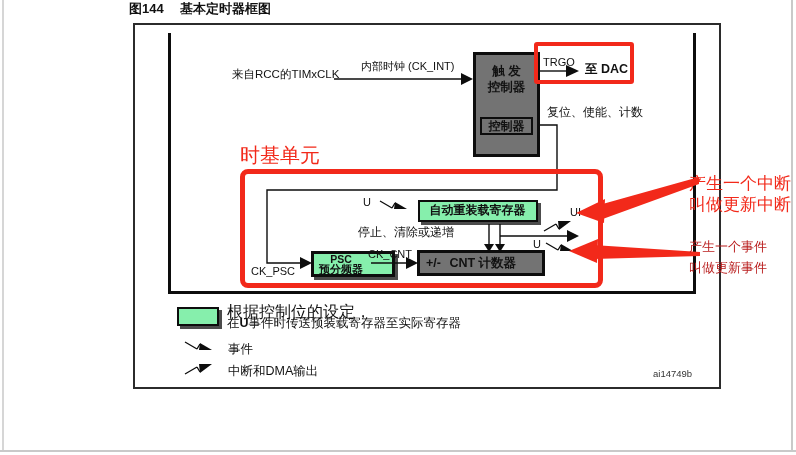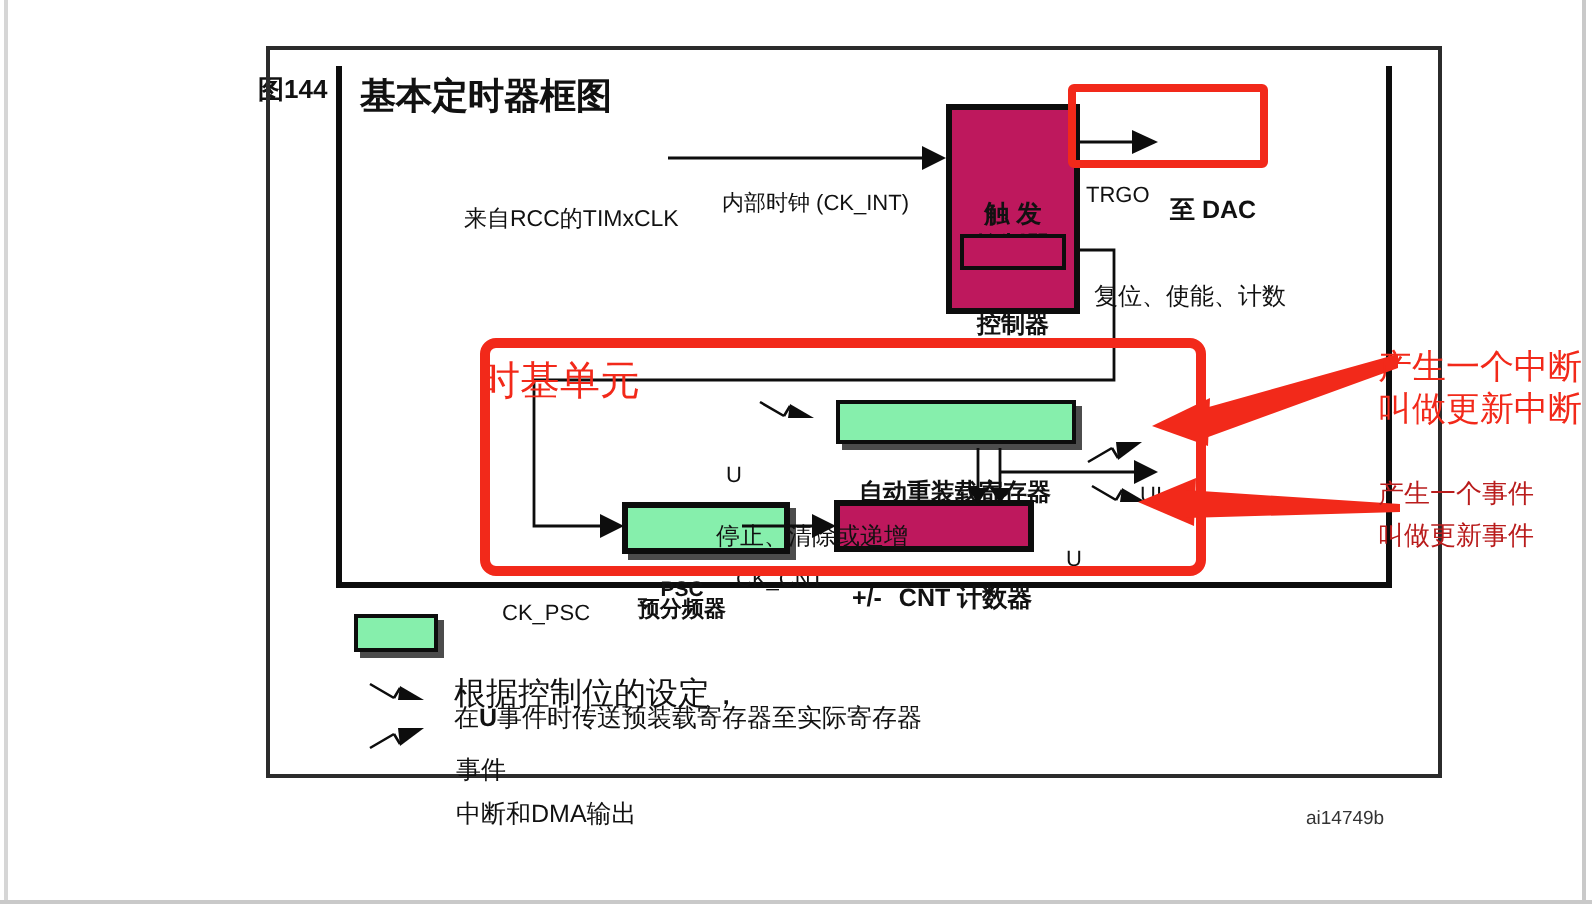--- a/index.html
+++ b/index.html
@@ -1,37 +1,37 @@
 <!DOCTYPE html>
 <html><head>
 <meta charset="utf-8">
 <style>
   html,body{margin:0;padding:0;}
   body{width:796px;height:455px;background:#fff;overflow:hidden;
        font-family:"Liberation Sans","DejaVu Sans",sans-serif;color:#111;}
   .stage{position:relative;width:796px;height:455px;background:#fff;}
   .abs{position:absolute;}
-  .lbl{position:absolute;white-space:nowrap;line-height:1.15;margin-top:36px;}
-  .box{position:absolute;box-sizing:border-box;background:#be185d;}
+  .lbl{position:absolute;white-space:nowrap;line-height:1.15;}
+  .box{position:absolute;box-sizing:border-box;background:#737373;}
   .graybox{background:#86efac;box-shadow:3px 3px 0 #4c4c4c;}
   .cjk{font-weight:700;}
   svg{display:block;}
   .svg-overlay{position:absolute;left:0;top:0;pointer-events:none;}
 </style>
 </head>
 <body>
 
 <div class="stage">
 
   <div class="abs" style="left:2px;top:0;width:2px;height:451px;background:#d6d6d6;"></div>
   <div class="abs" style="left:791px;top:0;width:2px;height:451px;background:#c9c9c9;"></div>
   <div class="abs" style="left:0;top:450px;width:796px;height:2px;background:#c9c9c9;"></div>
 
   <div class="lbl" style="left:129px;top:2px;font-size:13px;font-weight:700;">图144</div>
-  <div class="lbl" style="left:180px;top:2px;font-size:18px;font-weight:700;">基本定时器框图</div>
+  <div class="lbl" style="left:180px;top:2px;font-size:13px;font-weight:700;">基本定时器框图</div>
 
   <div class="box" style="left:133px;top:23px;width:588px;height:366px;border:2px solid #2b2b2b;background:transparent;"></div>
 
   <div class="abs" style="left:168px;top:33px;width:3px;height:259px;background:#0d0d0d;"></div>
   <div class="abs" style="left:693px;top:33px;width:3px;height:259px;background:#0d0d0d;"></div>
   <div class="abs" style="left:168px;top:291px;width:528px;height:3px;background:#0d0d0d;"></div>
 
   <div class="box" style="left:473px;top:52px;width:67px;height:105px;border:3px solid #0d0d0d;">
     <div class="lbl cjk" style="left:0;top:9px;width:61px;text-align:center;font-size:12.5px;">触 发</div>
     <div class="lbl cjk" style="left:0;top:25px;width:61px;text-align:center;font-size:12.5px;">控制器</div>
@@ -42,21 +42,21 @@
 
   <div class="box graybox" style="left:418px;top:200px;width:120px;height:22px;border:2.5px solid #0d0d0d;">
     <div class="lbl cjk" style="left:0;top:2px;width:115px;text-align:center;font-size:12px;">自动重装载寄存器</div>
   </div>
 
   <div class="box graybox" style="left:311px;top:251px;width:84px;height:26px;border:3px solid #0d0d0d;">
     <div class="lbl cjk" style="left:0;top:-1px;width:54px;text-align:center;font-size:10.5px;">PSC</div>
     <div class="lbl cjk" style="left:0;top:9px;width:54px;text-align:center;font-size:11px;">预分频器</div>
   </div>
 
-  <div class="box" style="left:417px;top:250px;width:100px;height:26px;border:3px solid #0d0d0d;">
+  <div class="box" style="left:417px;top:250px;width:128px;height:26px;border:3px solid #0d0d0d;">
     <div class="lbl" style="left:6px;top:3px;font-size:12.5px;">
       <span class="cjk">+/-</span>
       <span class="cjk" style="margin-left:5px;">CNT 计数器</span>
     </div>
   </div>
 
   <div class="lbl" style="left:232px;top:68px;font-size:11.5px;">来自RCC的TIMxCLK</div>
   <div class="lbl" style="left:361px;top:60px;font-size:11px;">内部时钟 (CK_INT)</div>
   <div class="lbl" style="left:543px;top:56px;font-size:11px;">TRGO</div>
   <div class="lbl cjk" style="left:585px;top:62px;font-size:12.5px;">至 DAC</div>

